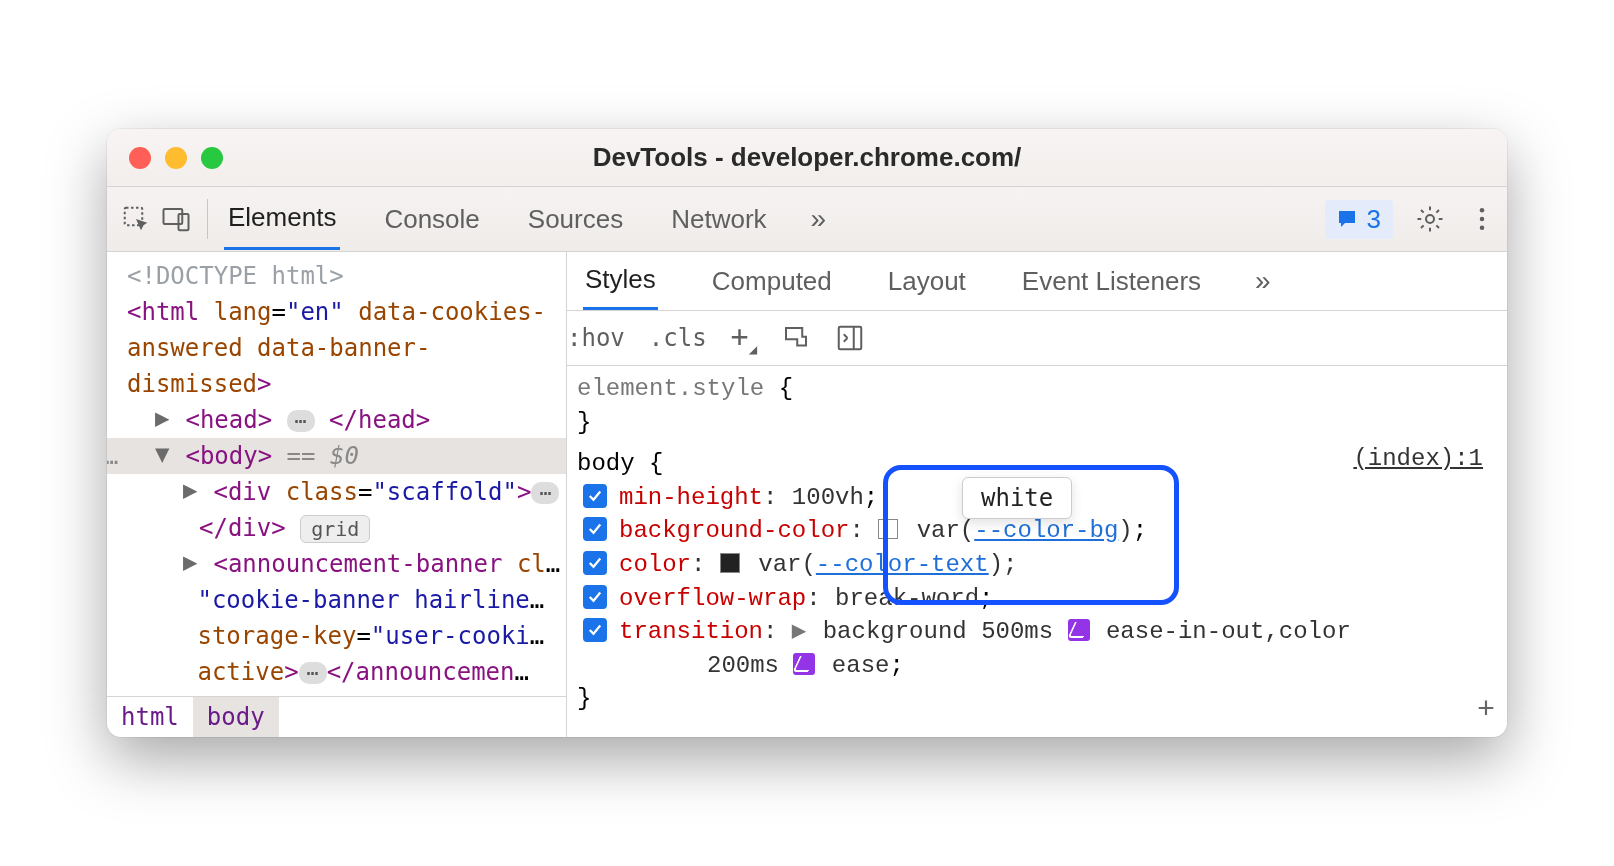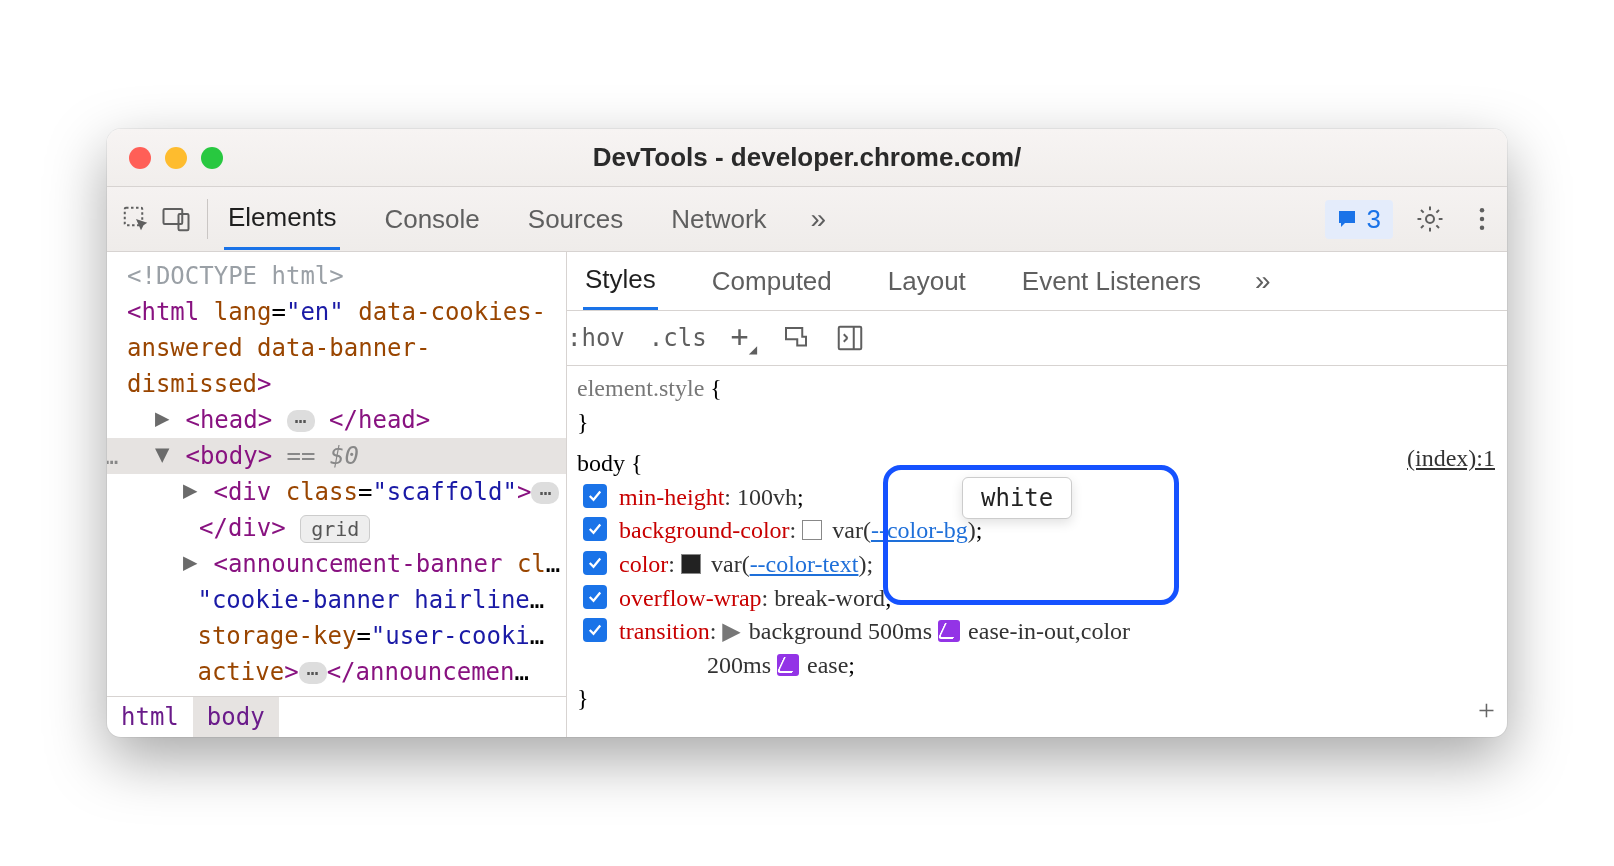--- a/index.html
+++ b/index.html
@@ -91,29 +91,29 @@
   border-bottom:1px solid #d7d3d1;
 }
 .sub-tab { padding:12px 2px; cursor:pointer; }
 .sub-tab.active { color:#1f1f1f; border-bottom:3px solid #1a73e8; }
 .styles-toolbar { display:flex; align-items:center; border-bottom:1px solid #d7d3d1; height:55px; }
 .filter-input { flex:1; min-width:50px; font-size:24px; padding:10px 14px; border:none; outline:none; font-family:inherit; }
 .st-btns { display:flex; align-items:center; gap:24px; padding-right:12px; font-family: ui-monospace, Menlo, monospace; font-size:24px; color:#5f5f5f;}
 .st-btn{cursor:pointer;}
 
 .styles-body{
-  font-family: Liberation Serif, serif;
+  font-family: Liberation Mono, monospace;
   font-size:24px; line-height:1.4;
   padding: 6px 10px 6px 10px;
   overflow:hidden;
   position:relative;
   flex:1;
 }
 .rule-sel{color:#777;}
-.rule-src{ position:absolute; right:12px; top:76px; color:#333; text-decoration:underline; cursor:pointer; }
+.rule-src{ position:absolute; right:24px; top:76px; color:#333; text-decoration:underline; cursor:pointer; }
 .prop-line{ padding-left:42px; position:relative; }
 .chk{ position:absolute; left:6px; top:3px; width:24px; height:24px; background:#1a73e8; border-radius:4px; display:flex; align-items:center; justify-content:center;}
 .chk svg{width:18px;height:18px;stroke:#fff;stroke-width:3;fill:none;}
 .prop-name{ color:#c80000; }
 .prop-sep{ color:#333; }
 .prop-val{ color:#333; }
 .var-link{ color:#1e6fd9; text-decoration:underline; cursor:pointer; }
 .swatch{ display:inline-block; width:20px; height:20px; border:1px solid #888; vertical-align:-2px; margin-right:4px; }
 .swatch.black{ background:#222; }
 .swatch.white{ background:#fff; }

